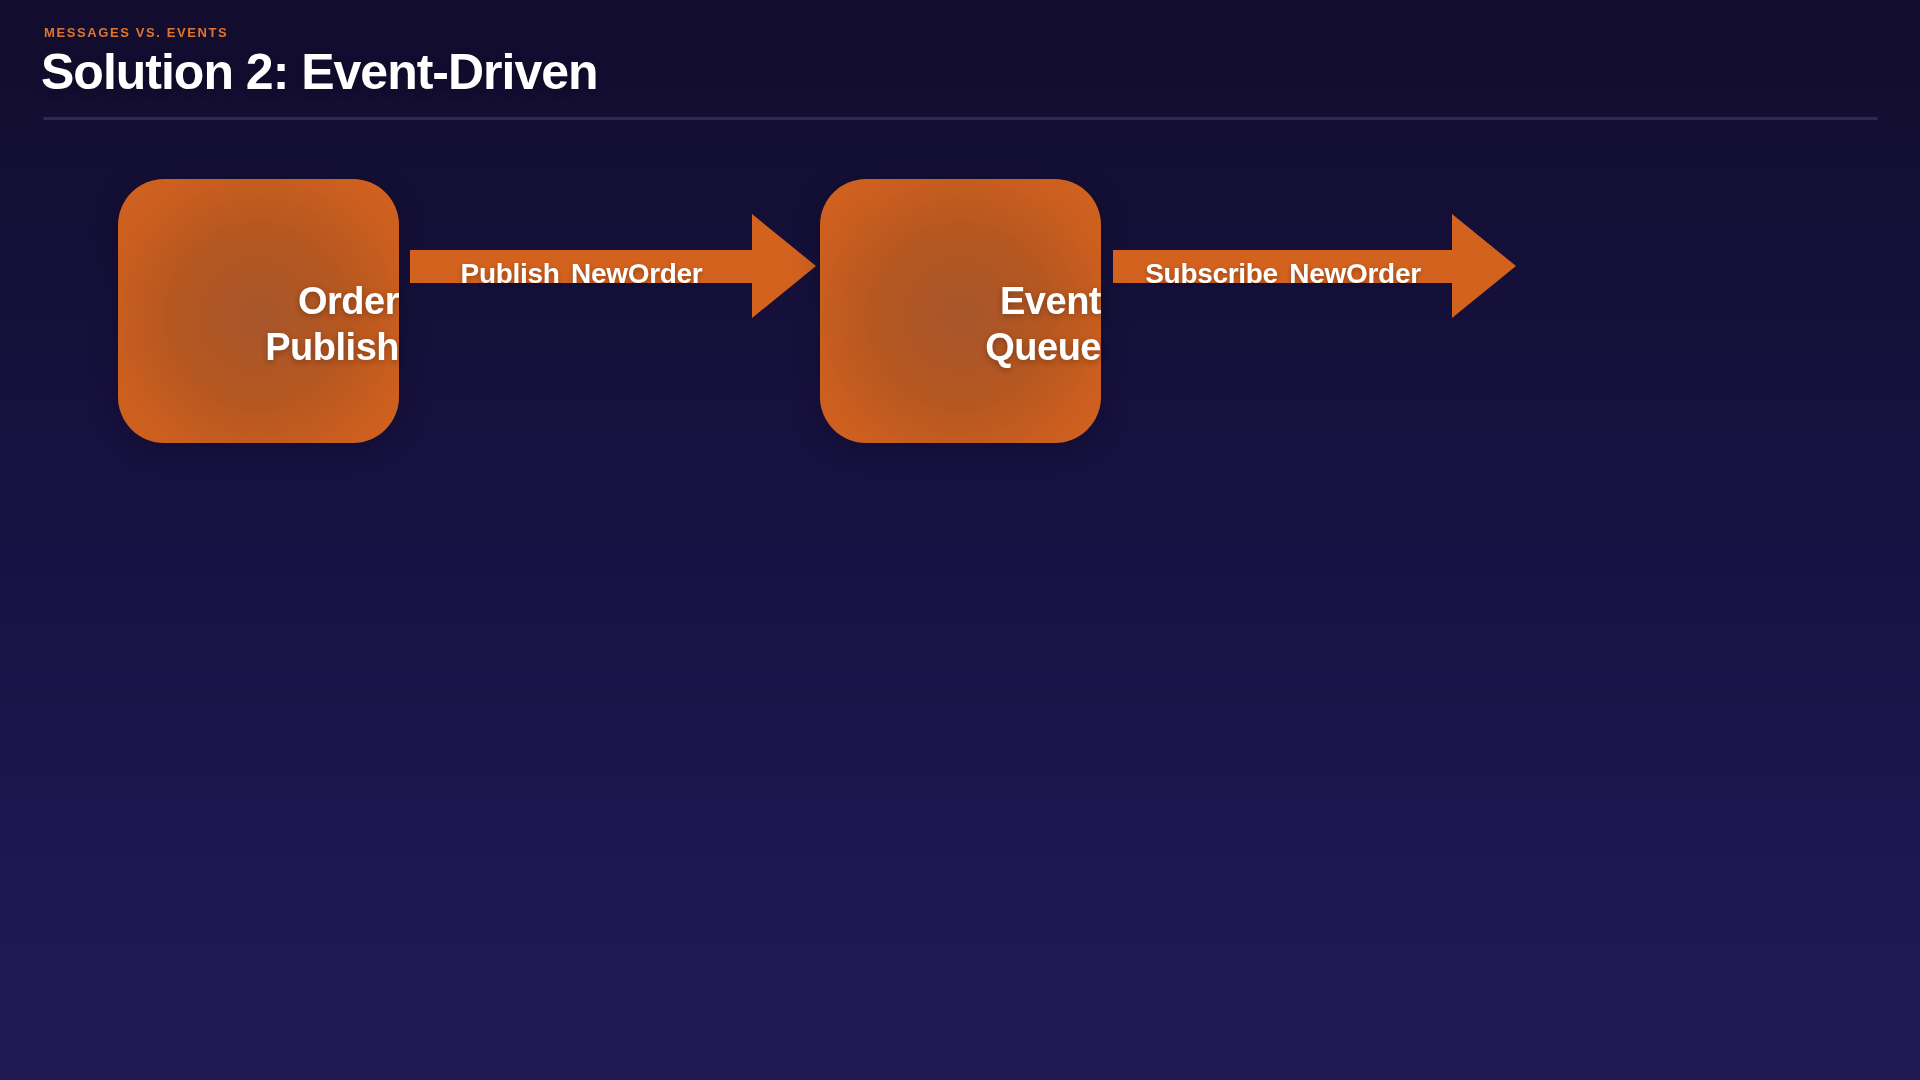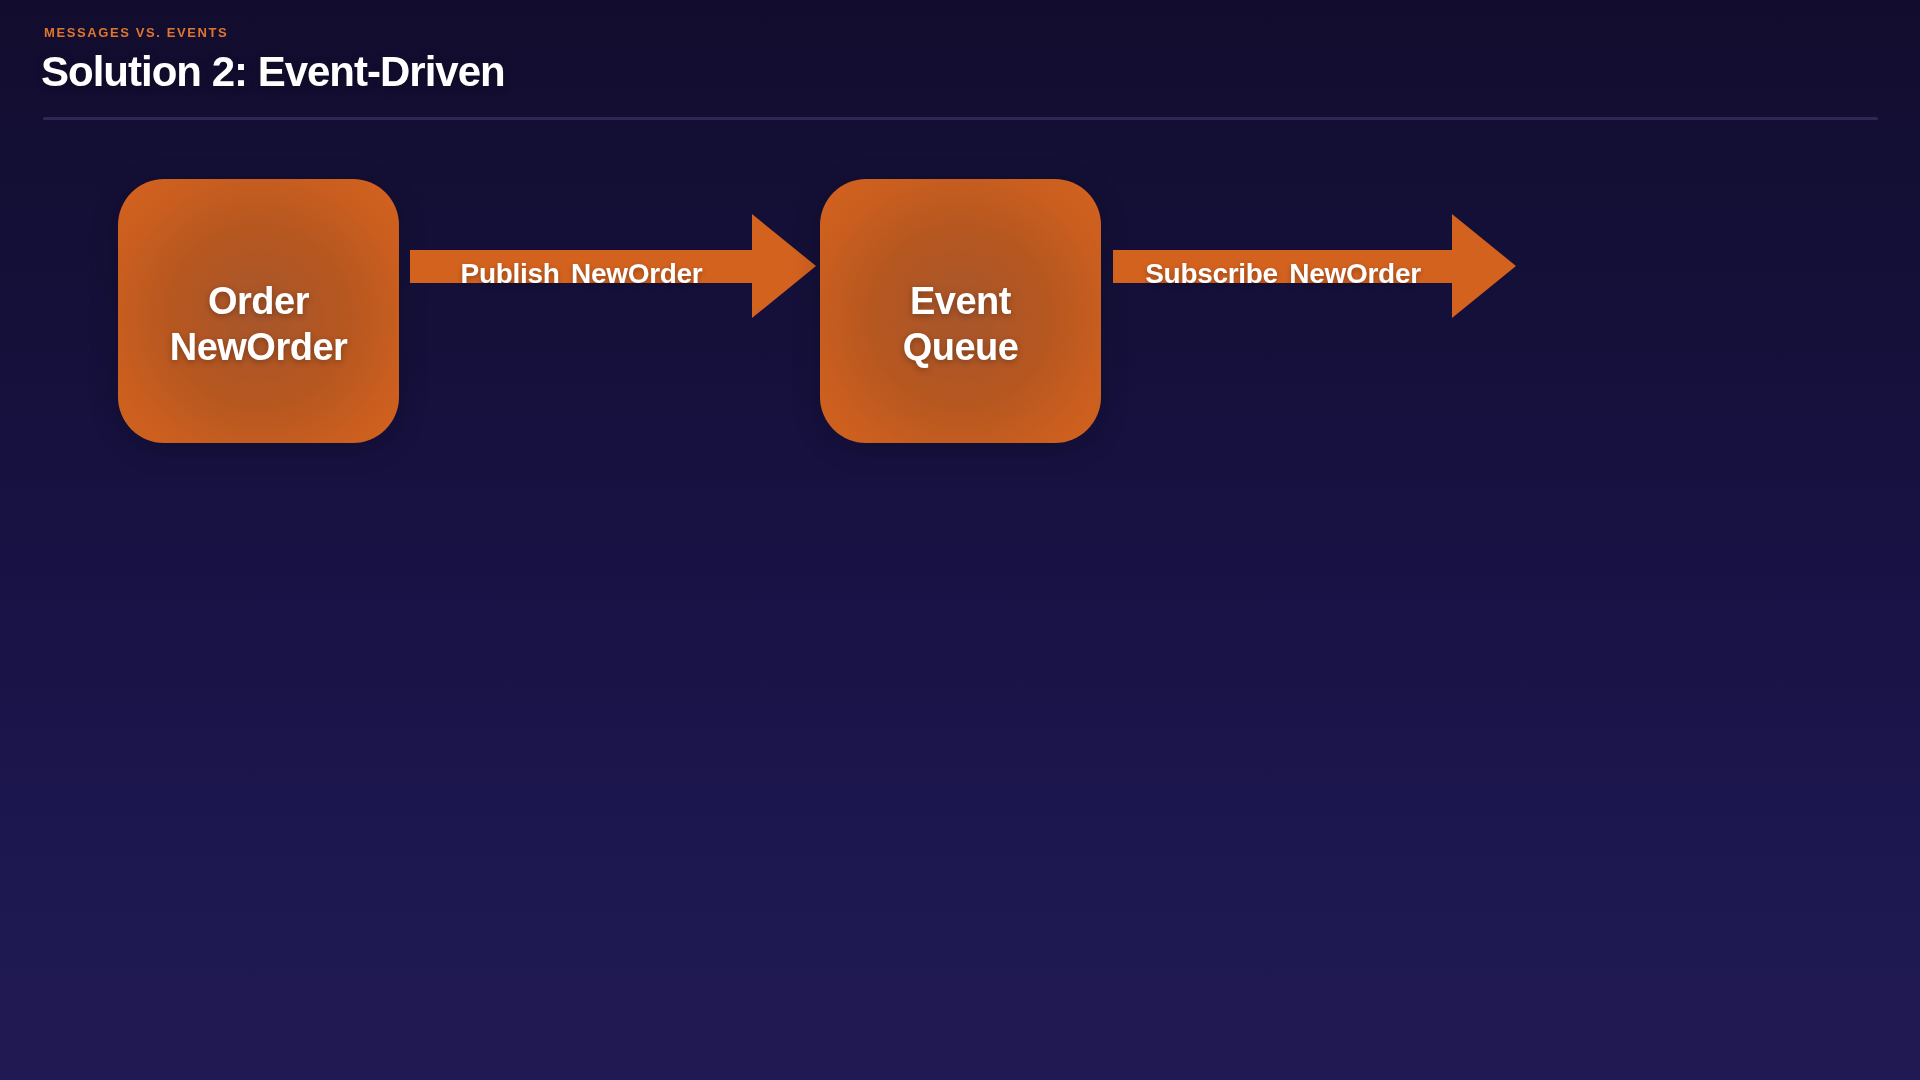--- a/index.html
+++ b/index.html
@@ -22,21 +22,21 @@
     font-size: 13px;
     font-weight: 700;
     letter-spacing: 1.6px;
     color: #e0752f;
     text-transform: uppercase;
   }
   .title {
     position: absolute;
     left: 41px;
     top: 44px;
-    font-size: 42px;
+    font-size: 50px;
     line-height: 56px;
     font-weight: 700;
     letter-spacing: -1px;
     color: #ffffff;
     text-shadow: 0 2px 8px rgba(0,0,0,0.35);
   }
   .divider {
     position: absolute;
     left: 43px;
     top: 117px;
@@ -67,21 +67,21 @@
 
   
   .node {
     position: absolute;
     width: 281px;
     height: 264px;
     border-radius: 46px;
     background: radial-gradient(circle at 50% 52%, #a7562c 0%, #b65720 45%, #cc5f1f 78%, #d3621f 100%);
     display: flex;
     flex-direction: column;
-    align-items: center;
+    align-items: flex-end;
     justify-content: center;
     padding-top: 26px;
     box-shadow: 0 6px 28px rgba(0,0,0,0.22);
   }
   .node-order   { left: 118px; top: 179px; }
   .node-event   { left: 820px; top: 179px; }
   .node-line {
     display: block;
     font-size: 38px;
     line-height: 46px;
@@ -136,21 +136,21 @@
 
 <div class="slide">
 
   <div class="eyebrow">MESSAGES VS. EVENTS</div>
   <h1 class="title">Solution 2: Event-Driven</h1>
   <div class="divider"></div>
 
 
   <div class="node node-order">
     <span class="node-line">Order</span>
-    <span class="node-line">NewOrder</span>
+    <span class="node-line">Publish</span>
   </div>
 
   <div class="arrow-bar arrow1-bar"></div>
   <div class="arrow-head arrow1-head"></div>
   <div class="arrow-label arrow1-label">Publish NewOrder</div>
 
   <div class="node node-event">
     <span class="node-line">Event</span>
     <span class="node-line">Queue</span>
   </div>

